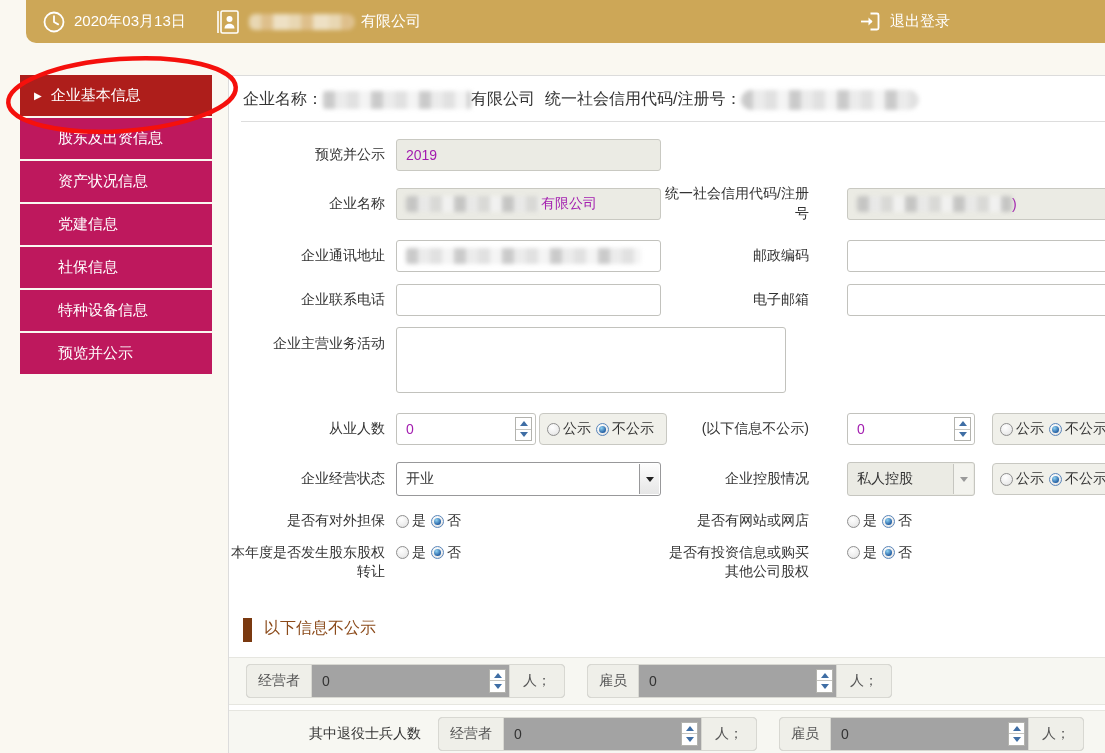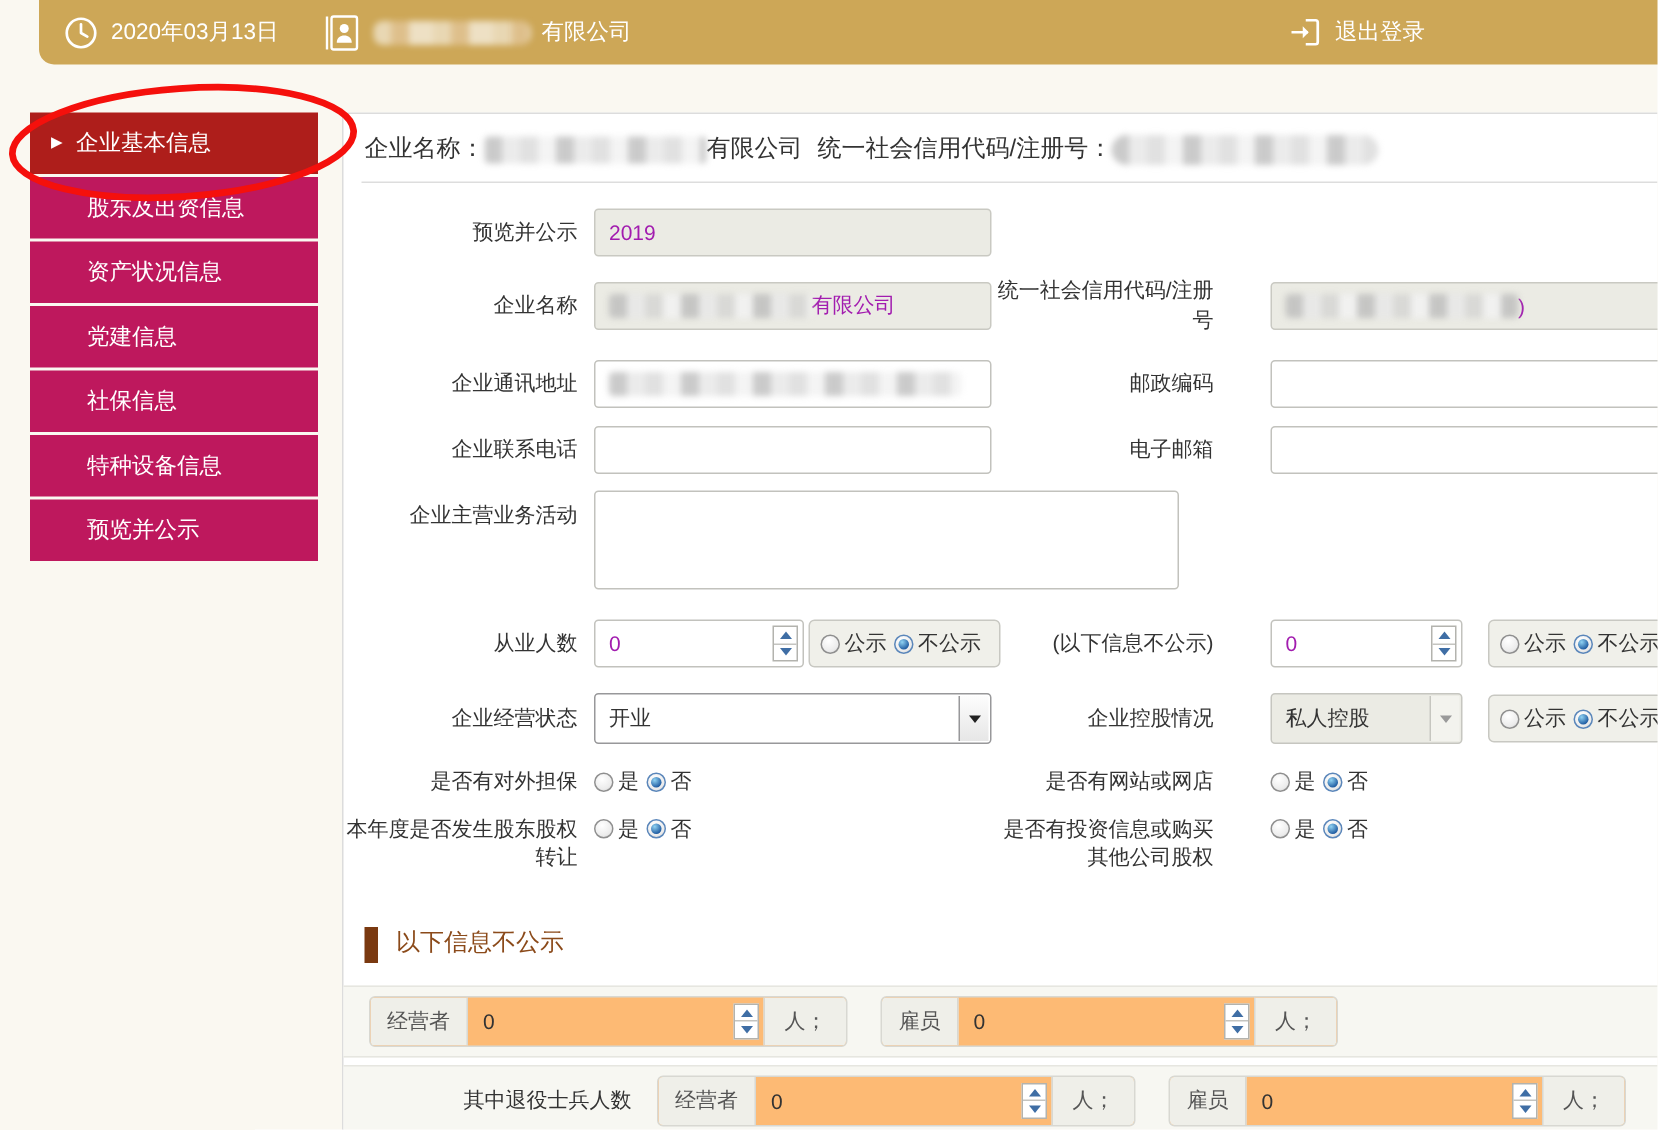--- a/index.html
+++ b/index.html
@@ -87,21 +87,21 @@
   .mt17{margin-top:17px;} .mt13{margin-top:13px;} .mt12{margin-top:12px;} .mt11{margin-top:11px;}
   .mt15{margin-top:15px;}
   
   .sec-head{display:flex;margin:36px 0 15px 14px;}
   .sec-bar{width:9px;height:24px;background:#7a3910;margin-right:12px;}
   .sec-title{color:#8b4a1a;font-size:16px;}
   .sec-row{display:flex;align-items:center;height:48px;background:#f7f7f2;
     border-top:1px solid #e6e6e0;border-bottom:1px solid #e6e6e0;margin-bottom:5px;}
   .sec-label{width:192px;text-align:right;flex:none;}
   .group{display:flex;height:34px;border:1px solid #d8d8d2;border-radius:4px;overflow:hidden;
-    margin-left:17px;background:#fdba74;flex:none;}
+    margin-left:17px;background:#a3a3a3;flex:none;}
   .group + .group{margin-left:22px;}
   .gtag{background:#efefe9;border-right:1px solid #d8d8d2;display:flex;align-items:center;padding:0 11px;color:#555;}
   .ginp{position:relative;width:197px;display:flex;align-items:center;padding:0 26px 0 10px;}
   .gunit{background:#efefe9;border-left:1px solid #d8d8d2;display:flex;align-items:center;padding:0 13px;color:#555;}
 </style>
 </head>
 <body>
 
 <div class="topbar">
   <div class="tb-group tb-date">

